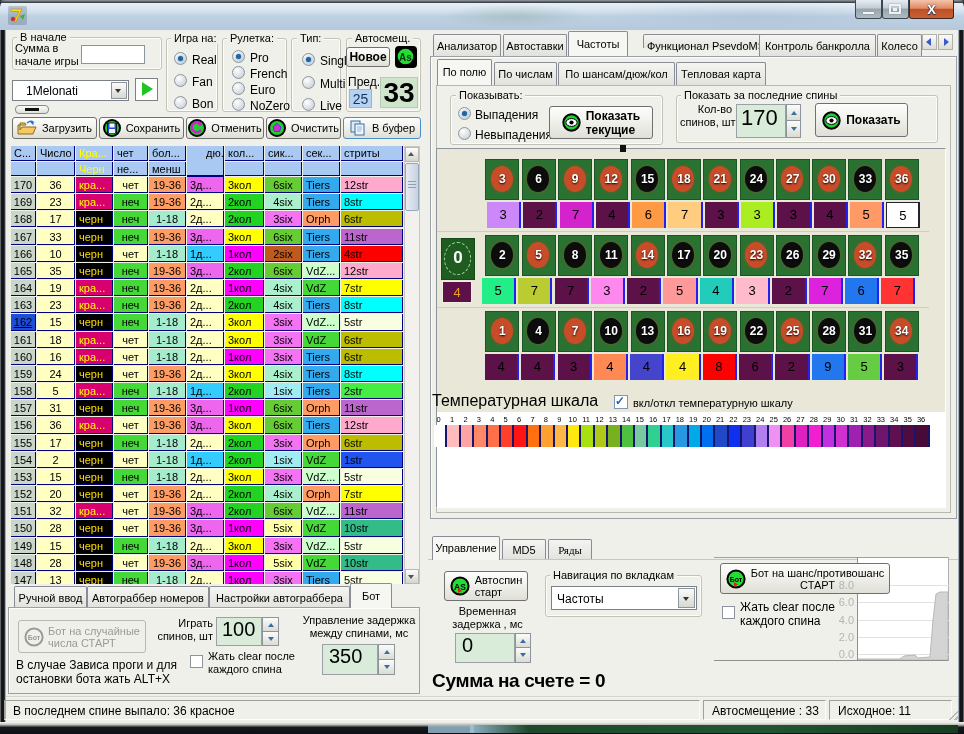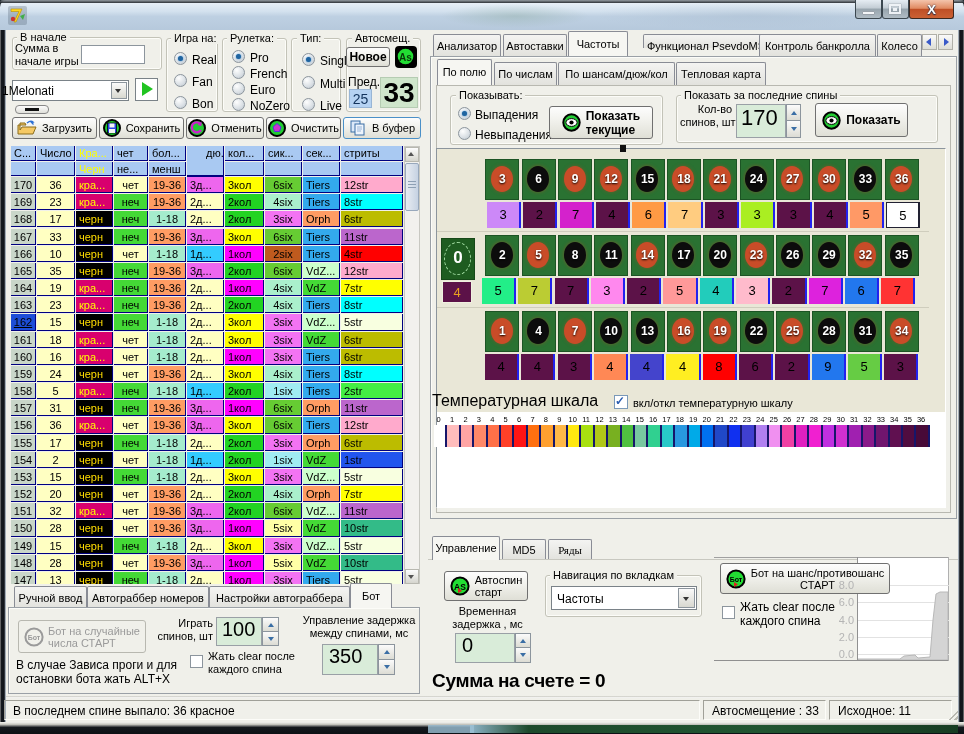--- a/index.html
+++ b/index.html
@@ -54,21 +54,21 @@
 
 <div class="abs" style="left:6px;top:30px;width:952px;height:692px;background:#f0f0ea;"></div>
 
 <div class="gb" style="left:12px;top:37px;width:150px;height:33px;"></div>
 <div class="gbl" style="left:17px;top:31px;">В начале</div>
 <div class="lbl" style="left:15px;top:42px;">Сумма в</div>
 <div class="lbl" style="left:15px;top:55px;">начале игры</div>
 <div class="abs" style="left:81px;top:45px;width:64px;height:19px;background:#fff;border:1px solid #8c959d;"></div>
 
 <div class="abs" style="left:12px;top:80px;width:117px;height:21px;background:#fff;border:1px solid #7a8288;"></div>
-<div class="lbl" style="left:2px;top:84px;font-size:12px;">1Melonati</div>
+<div class="lbl" style="left:26px;top:84px;font-size:12px;">1Melonati</div>
 <div class="abs" style="left:111px;top:82px;width:16px;height:17px;background:linear-gradient(#fafafa,#d8d8d0);border:1px solid #8c959d;"></div>
 <div class="abs arr ad" style="left:115px;top:89px;border-top-color:#333;"></div>
 <div class="abs" style="left:135px;top:78px;width:23px;height:23px;background:#fff;border:1px solid #7a8288;"></div>
 <div class="abs" style="left:142px;top:82px;width:0;height:0;border-top:7px solid transparent;border-bottom:7px solid transparent;border-left:11px solid #21c421;"></div>
 <div class="abs" style="left:15px;top:105px;width:34px;height:9px;border:1px solid #888;border-radius:4px;background:linear-gradient(#fbfbfb,#e0e0da);"></div>
 <div class="abs" style="left:25px;top:108px;width:14px;height:3px;background:#111;"></div>
 
 <div class="btn" style="left:12px;top:117px;width:85px;height:22px;"><svg width="20" height="16" viewBox="0 0 20 16">
         <path d="M1 5 L1 14 L16 14 L19 7 L5 7 L3 10 L3 3 L8 3 L9 5 Z" fill="#f5c964" stroke="#8a6d1d" stroke-width="1"></path>
         <path d="M10 3 C 13 0.5 15 1 16 2 L14 2 L16.5 4.5" stroke="#2a6fd4" stroke-width="1.3" fill="none"></path>

